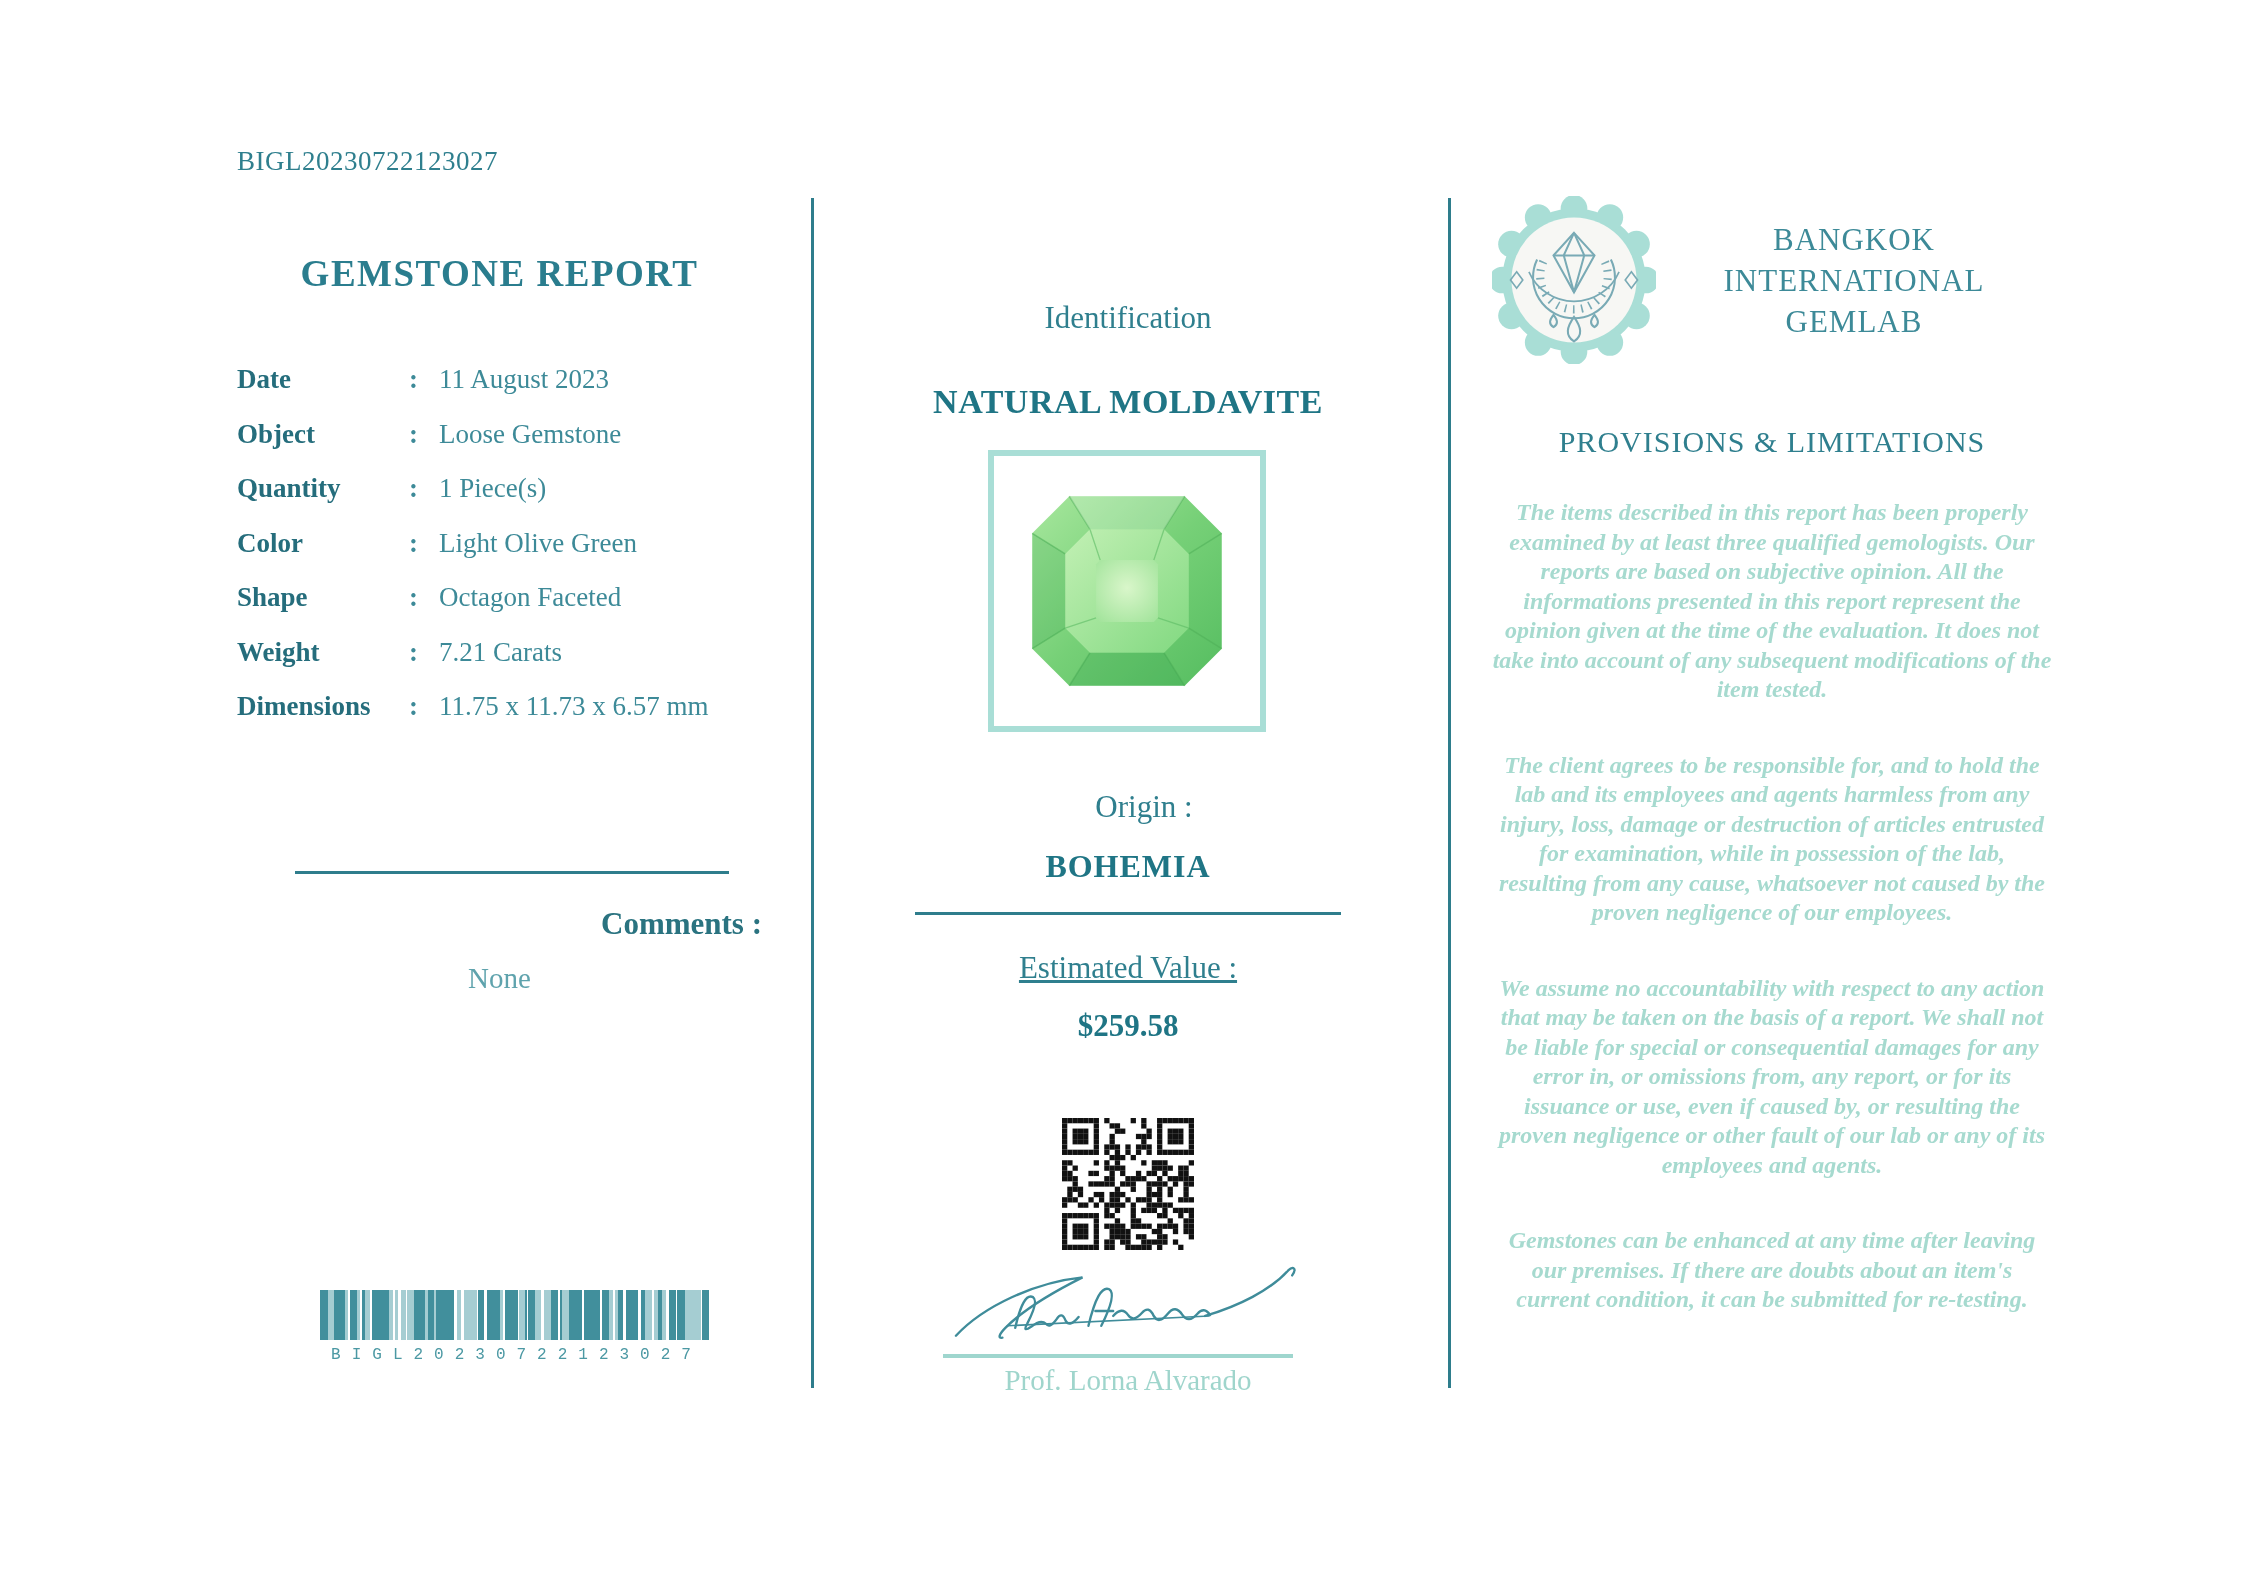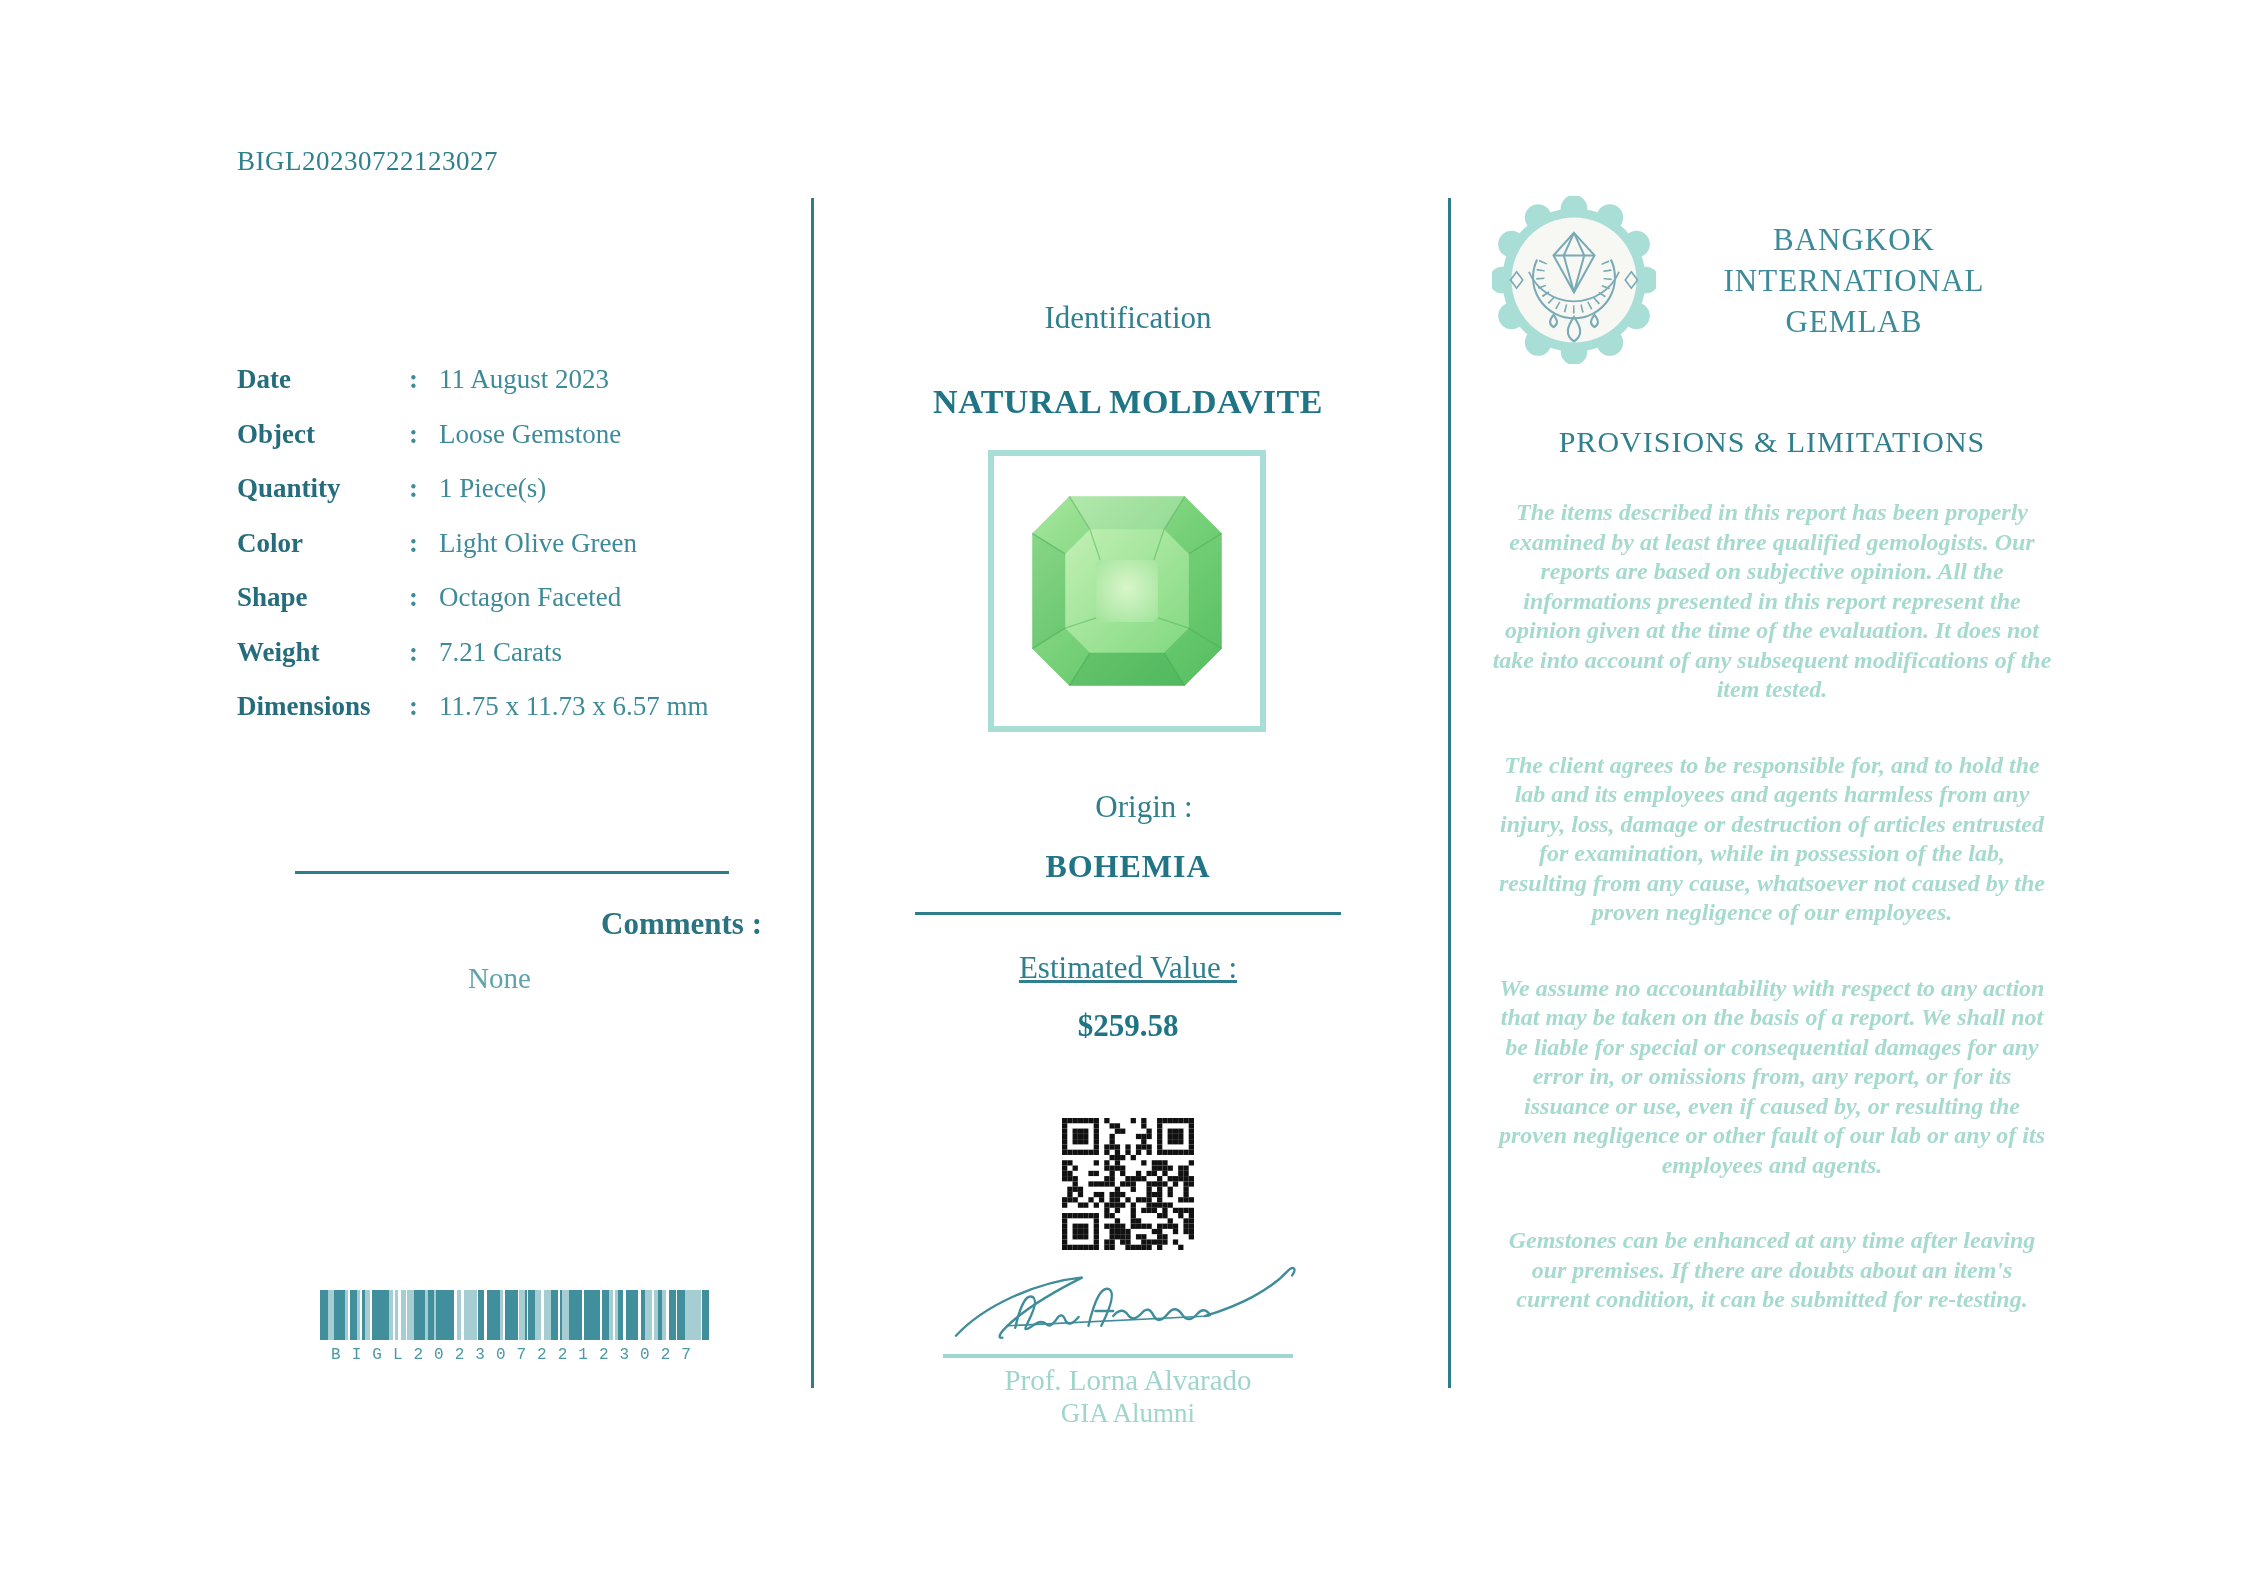--- a/index.html
+++ b/index.html
@@ -64,20 +64,21 @@
 </style>
 </head>
 <body>
 
 <div class="abs" id="report-number">BIGL20230722123027</div>
 
 <div class="divider" id="divider-1"></div>
 <div class="divider" id="divider-2"></div>
 
 <div class="abs" id="col-left">
+  <div class="abs" id="report-title">GEMSTONE REPORT</div>
 
   <div class="abs" id="detail-table">
     <div class="trow">
       <span class="tlabel">Date</span>
       <span class="tcolon">:</span>
       <span class="tvalue">11 August 2023</span>
     </div>
     <div class="trow">
       <span class="tlabel">Object</span>
       <span class="tcolon">:</span>
@@ -568,21 +569,20 @@
       <path d="M66 64 Q74 28 84 33 Q90 37 78 60 Q73 69 82 63 Q92 55 97 60 Q101 65 108 55 Q113 47 117 57 Q121 64 130 53"></path>
       <path d="M140 62 Q150 20 161 25 Q169 30 153 62 M147 47 L165 47"></path>
       <path d="M165 52 Q174 42 180 51 Q185 59 194 49 Q201 41 206 52 Q211 61 220 50 Q228 40 235 51 Q241 60 250 50 Q257 42 263 51"></path>
       <path d="M58 62 L262 52" stroke-width="1.6"></path>
       <path d="M258 52 C292 42 324 26 342 6 C347 1 351 4 346 11"></path>
     </g>
   </svg>
 
   <div class="abs" id="sig-rule"></div>
   <div class="abs" id="signatory-name">Prof. Lorna Alvarado</div>
-  <div class="abs" id="signatory-title">GIA Alumni</div>
 </div>
 
 <div class="abs" id="col-right">
   <div class="abs" id="lab-header">
     <svg id="lab-logo" width="164" height="168" viewBox="0 0 160 164">
       <g fill="#a9ded6">
         <circle cx="80" cy="82" r="70"></circle>
         <circle cx="80" cy="12" r="13"></circle>
           <circle cx="115" cy="21" r="13"></circle>
           <circle cx="141" cy="47" r="13"></circle>

